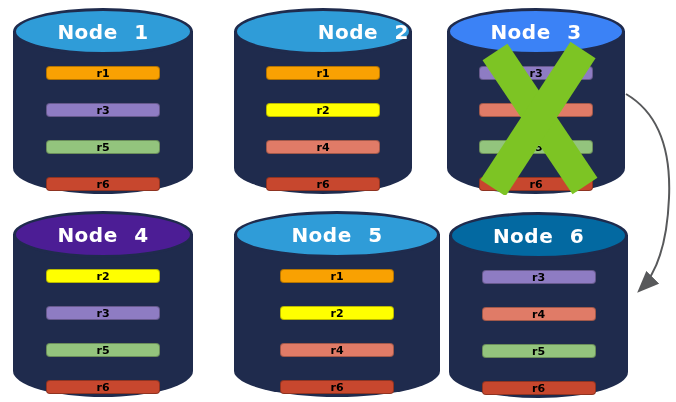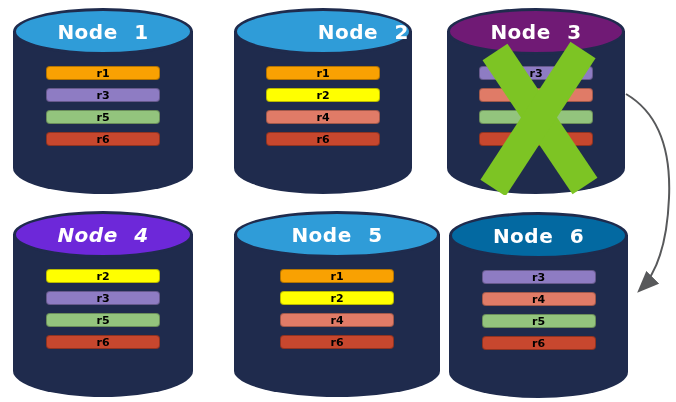--- a/index.html
+++ b/index.html
@@ -18,21 +18,21 @@
     background:#2F9CD8;border:3px solid #1F2B4D;border-radius:50%;
     box-sizing:border-box;display:flex;align-items:center;justify-content:center;
     z-index:2;
   }
   .node-title{
     color:#ffffff;font-weight:bold;font-size:20px;
     word-spacing:9px;letter-spacing:.5px;white-space:nowrap;
   }
   .bars{
     position:absolute;left:50%;transform:translateX(-50%);top:58px;width:114px;
-    display:flex;flex-direction:column;gap:8px;z-index:3;
+    display:flex;flex-direction:column;gap:23px;z-index:3;
   }
   .bar{
     height:14px;border-radius:4px;box-sizing:border-box;
     border:1px solid rgba(0,0,0,.28);
     display:flex;align-items:center;justify-content:center;
     font-size:11px;font-weight:bold;color:#000;line-height:1;
   }
   
   .n1{left:13px;top:8px;width:180px;}
   .n2{left:234px;top:8px;}
@@ -86,42 +86,42 @@
           <span>r4</span>
         </div>
       <div class="bar" style="background: rgb(199, 71, 46);">
           <span>r6</span>
         </div>
     </div>
   </div>
 
   <div class="node n3">
     <div class="cyl-body" style="background: rgb(31, 43, 77);"></div>
-    <div class="cyl-top" style="background: #701a75;">
+    <div class="cyl-top" style="background: #3b82f6;">
       <span class="node-title">Node 3</span>
     </div>
     <div class="bars">
       <div class="bar" style="background: rgb(142, 124, 195);">
           <span>r3</span>
         </div>
       <div class="bar" style="background: rgb(224, 123, 103);">
           <span>r4</span>
         </div>
       <div class="bar" style="background: rgb(147, 196, 125);">
           <span>r5</span>
         </div>
       <div class="bar" style="background: rgb(199, 71, 46);">
           <span>r6</span>
         </div>
     </div>
   </div>
 
   <div class="node n4">
     <div class="cyl-body" style="background: rgb(31, 43, 77);"></div>
-    <div class="cyl-top" style="background: #6d28d9; font-style: italic;">
+    <div class="cyl-top" style="background: #4c1d95;">
       <span class="node-title">Node 4</span>
     </div>
     <div class="bars">
       <div class="bar" style="background: rgb(255, 255, 0);">
           <span>r2</span>
         </div>
       <div class="bar" style="background: rgb(142, 124, 195);">
           <span>r3</span>
         </div>
       <div class="bar" style="background: rgb(147, 196, 125);">

